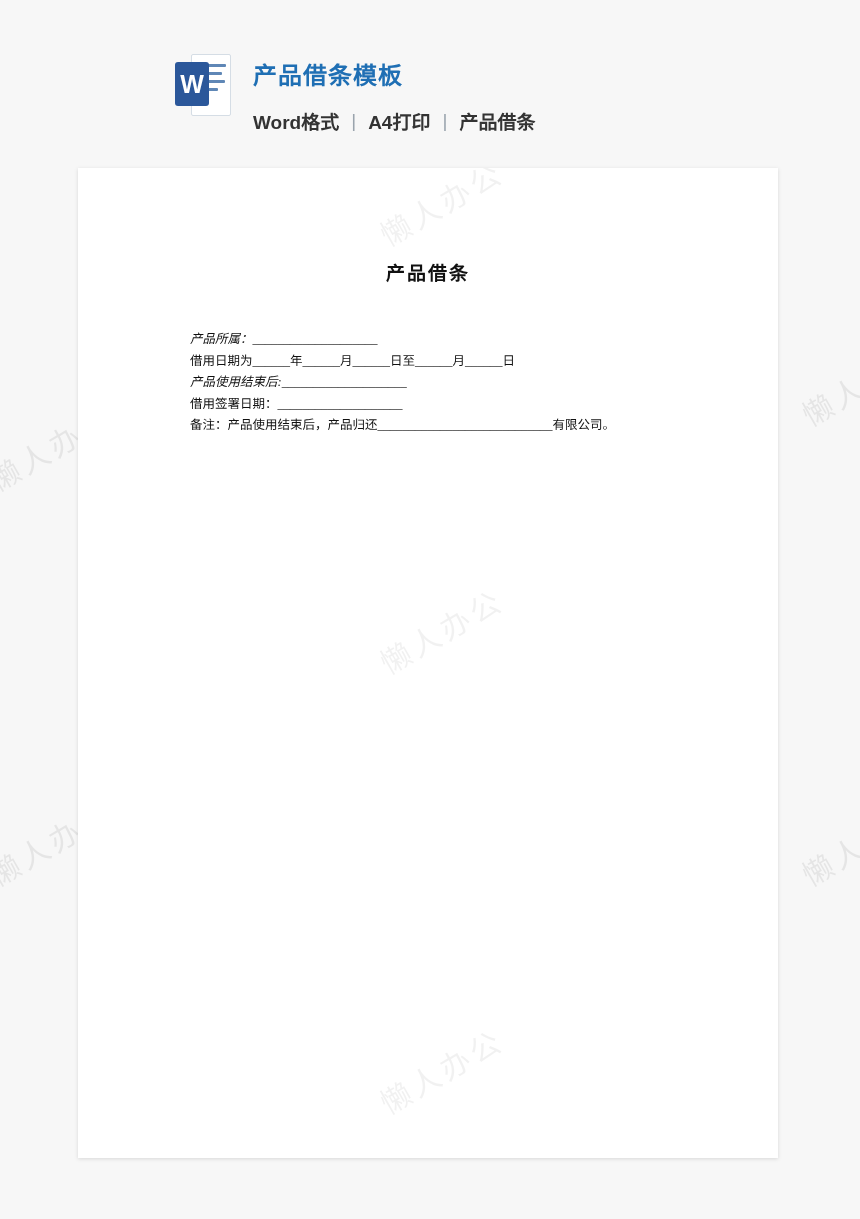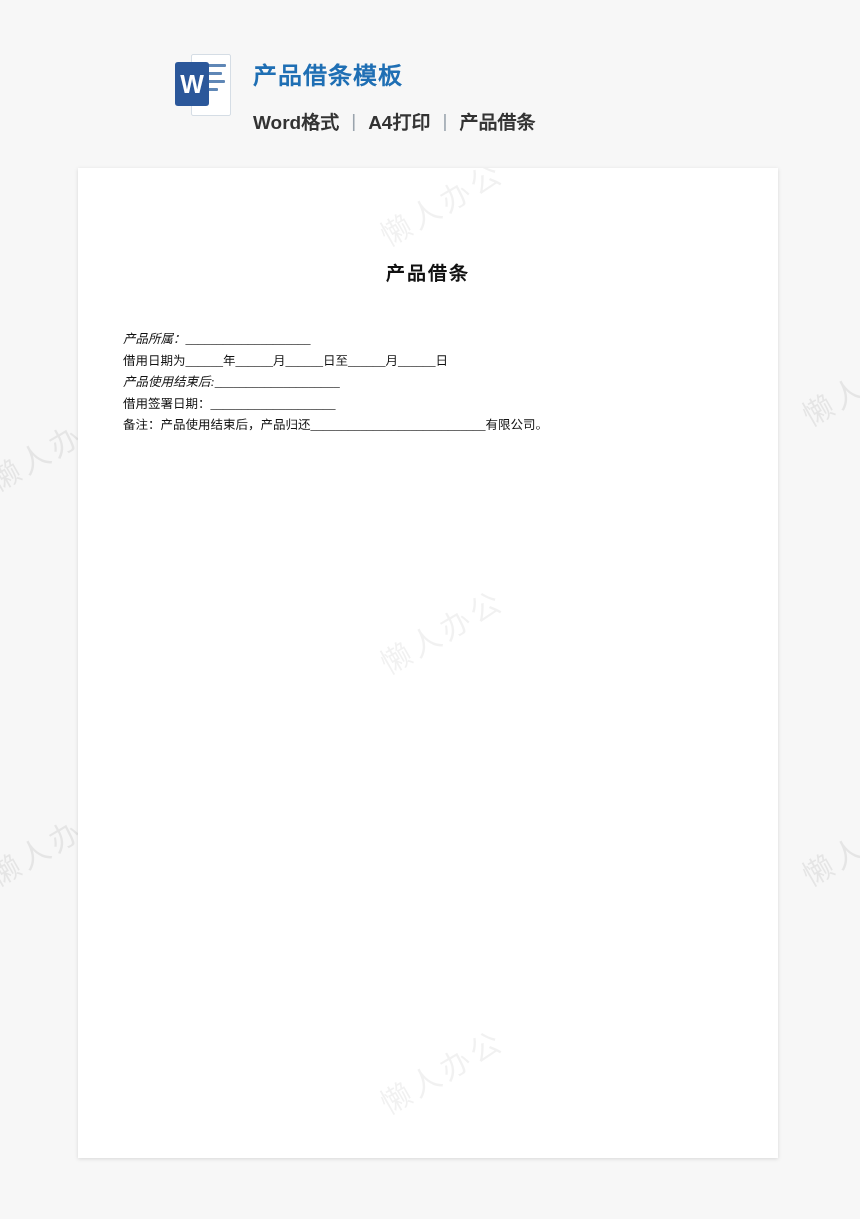--- a/index.html
+++ b/index.html
@@ -142,21 +142,21 @@
   .doc-title {
     text-align: center;
     font-size: 19px;
     font-weight: bold;
     letter-spacing: 2px;
     margin-top: 90px;
     font-family: "Liberation Sans", "DejaVu Sans", sans-serif;
   }
   .fields {
     margin-top: 44px;
-    padding-left: 45px;
+    padding-left: 112px;
     padding-right: 60px;
   }
   .field-line {
     font-size: 12.5px;
     line-height: 21.5px;
     color: #111;
     white-space: nowrap;
   }
   .field-line .it { font-style: italic; }
   .fill { letter-spacing: 0px; }

